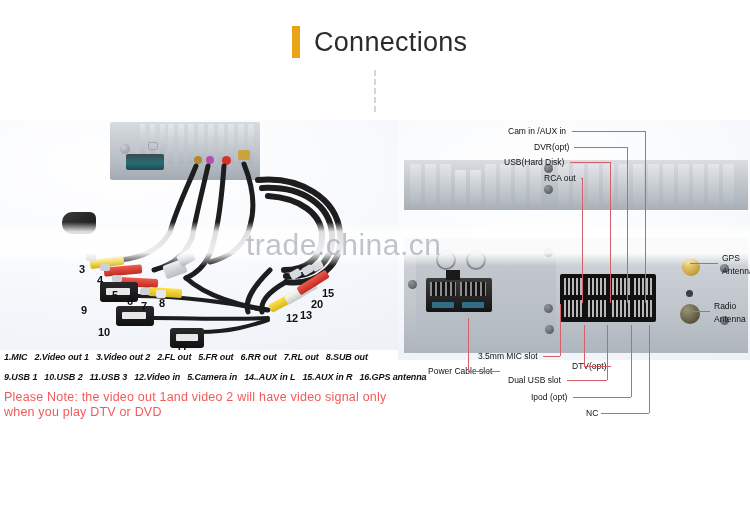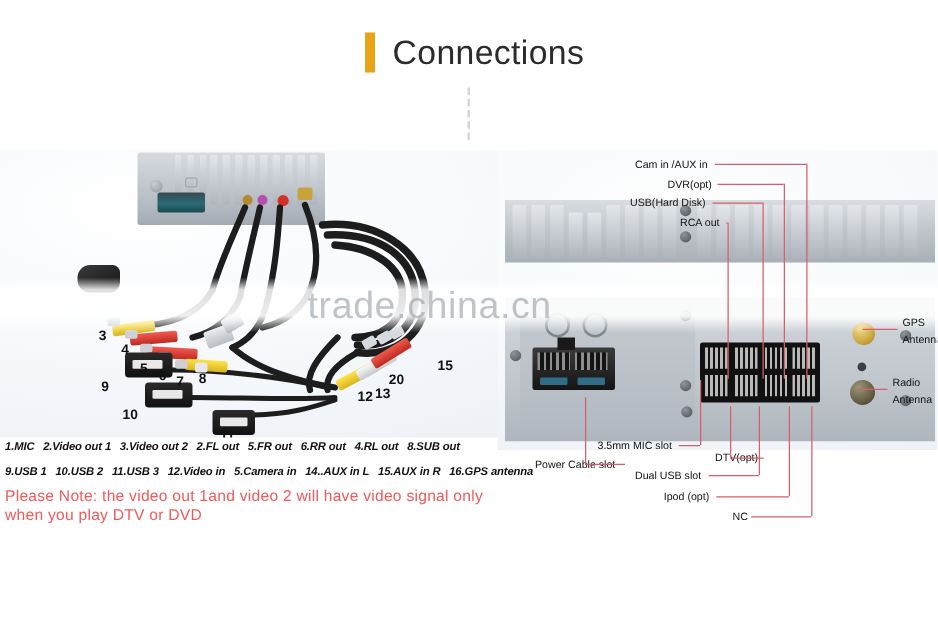--- a/index.html
+++ b/index.html
@@ -180,21 +180,21 @@
         <div class="num" style="left: 112px; top: 170px;">5</div>
         <div class="num" style="left: 127px; top: 176px;">6</div>
         <div class="num" style="left: 141px; top: 181px;">7</div>
         <div class="num" style="left: 159px; top: 178px;">8</div>
         <div class="num" style="left: 81px; top: 185px;">9</div>
         <div class="num" style="left: 98px; top: 207px;">10</div>
         <div class="num" style="left: 176px; top: 224px;">11</div>
         <div class="num" style="left: 286px; top: 193px;">12</div>
         <div class="num" style="left: 300px; top: 190px;">13</div>
         <div class="num" style="left: 311px; top: 179px;">20</div>
-        <div class="num" style="left: 322px; top: 168px; margin-left: 28px;">15</div>
+        <div class="num" style="left: 322px; top: 168px;">15</div>
       </div>
   </div>
 
   <div class="photo" id="right-photo">
 
     <div class="unit-body" style="left:6px;top:40px;width:344px;height:50px;
          background:linear-gradient(180deg,#d9dde1,#bcc2c8 55%,#a8afb6);"></div>
     <div>
       <div class="fin" style="left:12px;top:44px;width:11px;height:42px;"></div>
       <div class="fin" style="left:27px;top:44px;width:11px;height:42px;"></div>
@@ -260,21 +260,21 @@
     <div style="position:absolute;left:288px;top:170px;width:7px;height:7px;border-radius:50%;background:#3a3f45;"></div>
     <div style="position:absolute;left:282px;top:184px;width:20px;height:20px;border-radius:50%;
          background:radial-gradient(circle at 35% 30%,#9a9478,#5f5a40 65%,#3b3726);"></div>
     <div class="screwhole" style="left:322px;top:144px;width:9px;height:9px;"></div>
     <div class="screwhole" style="left:322px;top:196px;width:9px;height:9px;"></div>
   </div>
 
   <div class="wm-band"></div>
   <div class="watermark">trade.china.cn</div>
 
-  <div class="legend" id="legend-1"><span>1.MIC</span><span>2.Video out 1</span><span>3.Video out 2</span><span>2.FL out</span><span>5.FR out</span><span>6.RR out</span><span>4.RL out</span><span>8.SUB out</span></div>
+  <div class="legend" id="legend-1"><span>1.MIC</span><span>2.Video out 1</span><span>3.Video out 2</span><span>2.FL out</span><span>5.FR out</span><span>6.RR out</span><span>7.RL out</span><span>8.SUB out</span></div>
   <div class="legend" id="legend-2"><span>9.USB 1</span><span>10.USB 2</span><span>11.USB 3</span><span>12.Video in</span><span>5.Camera in</span><span>14..AUX in L</span><span>15.AUX in R</span><span>16.GPS antenna</span></div>
   <div class="note">Please Note: the video out 1and video 2 will have video signal only when you play DTV or DVD</div>
 
   <div id="right-annotations">
       <div class="rlabel" style="left: 508px; top: 126px;">Cam in /AUX in</div>
       <div class="lead-h" style="left: 572px; top: 131px; width: 73px;"></div>
       <div class="lead-v" style="left: 645px; top: 131px; height: 172px;"></div>
       <div class="rlabel" style="left: 534px; top: 142px;">DVR(opt)</div>
       <div class="lead-h" style="left: 574px; top: 147px; width: 53px;"></div>
       <div class="lead-v" style="left: 627px; top: 147px; height: 156px;"></div>

